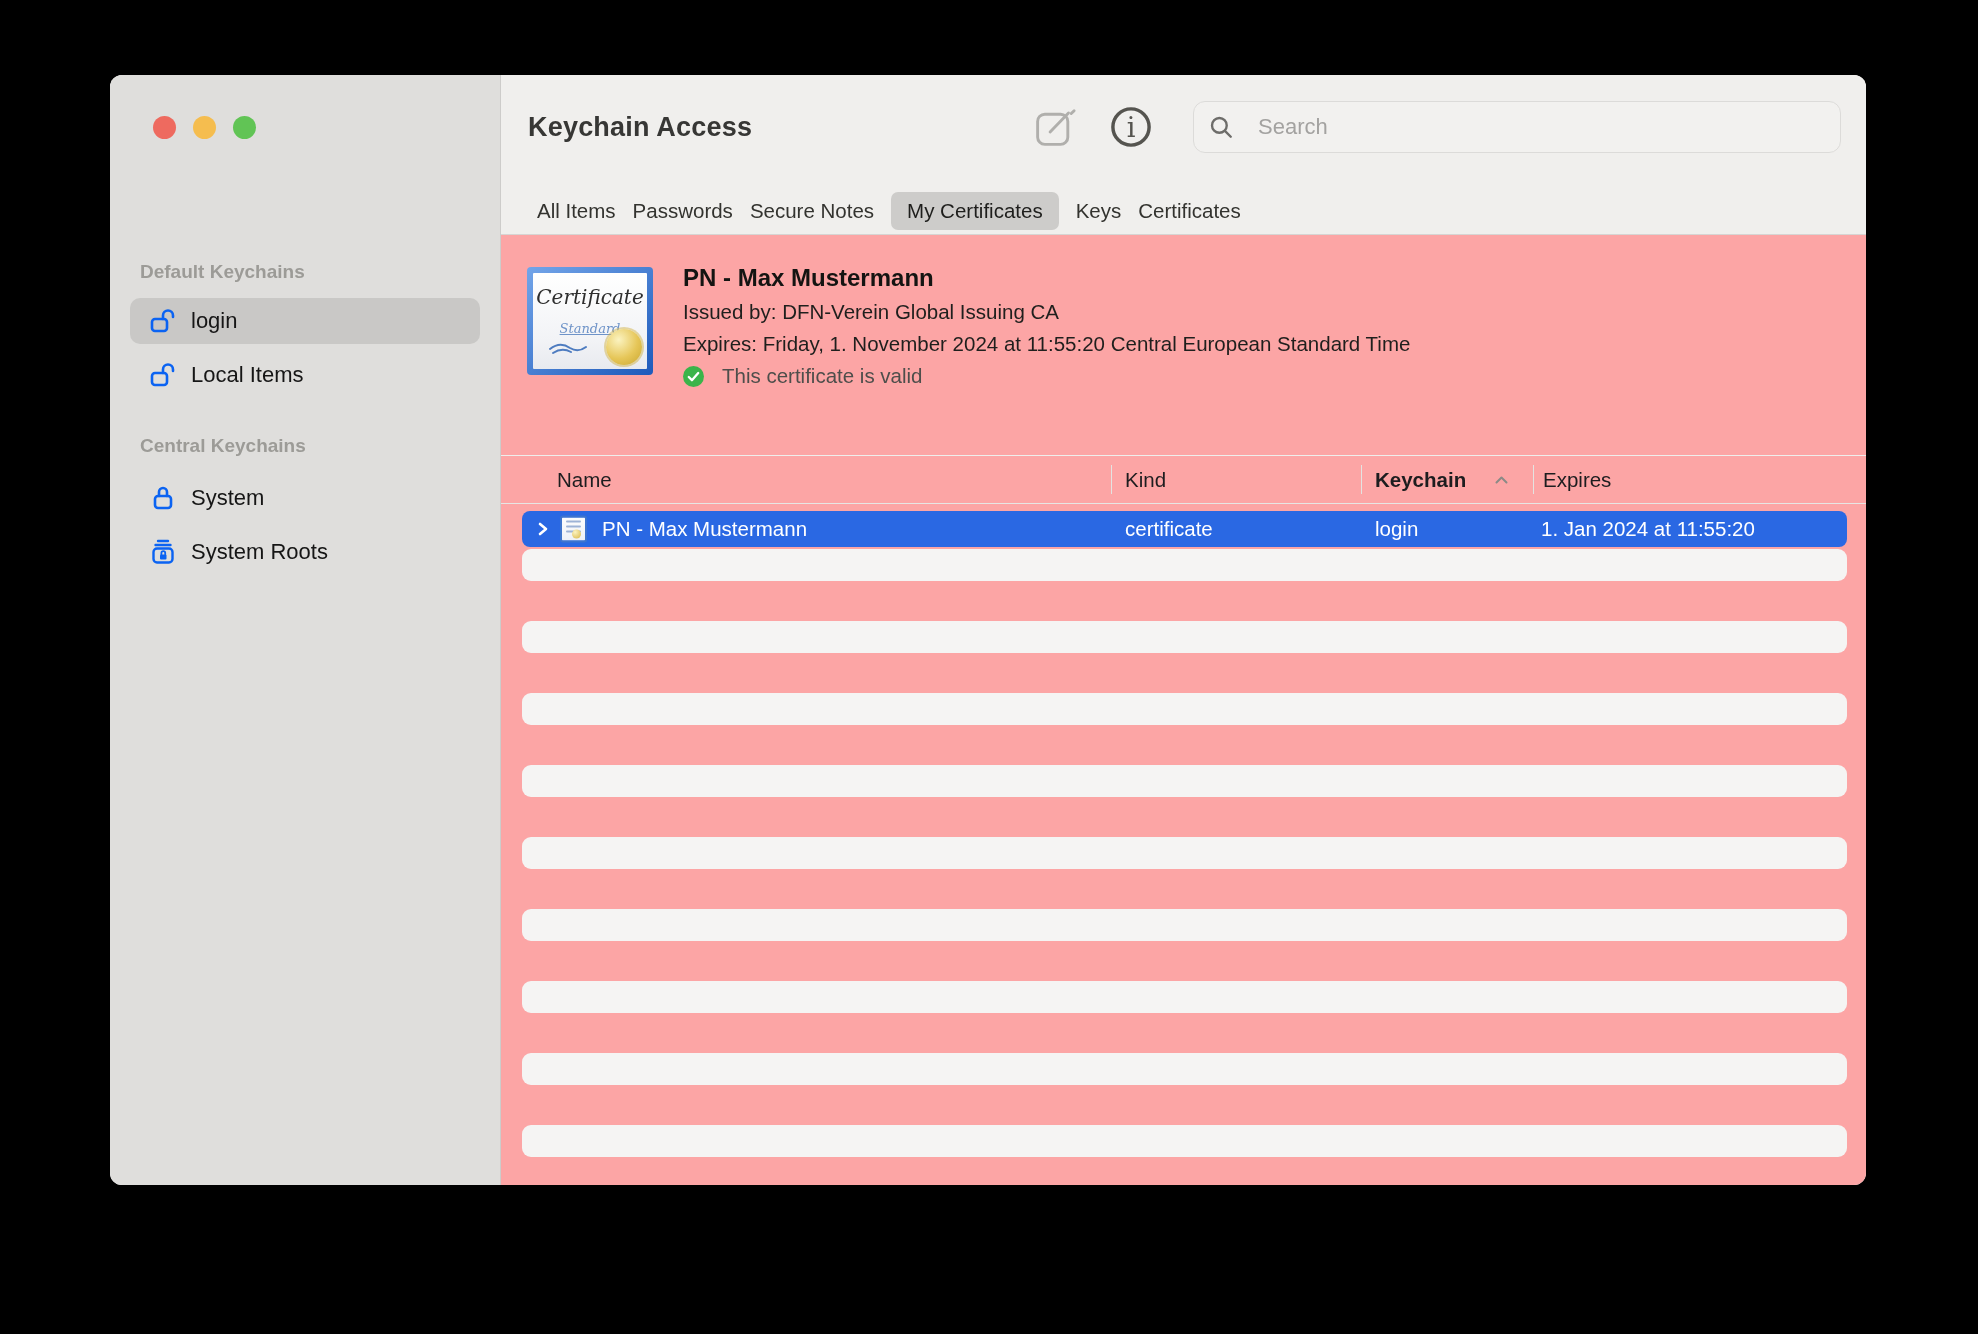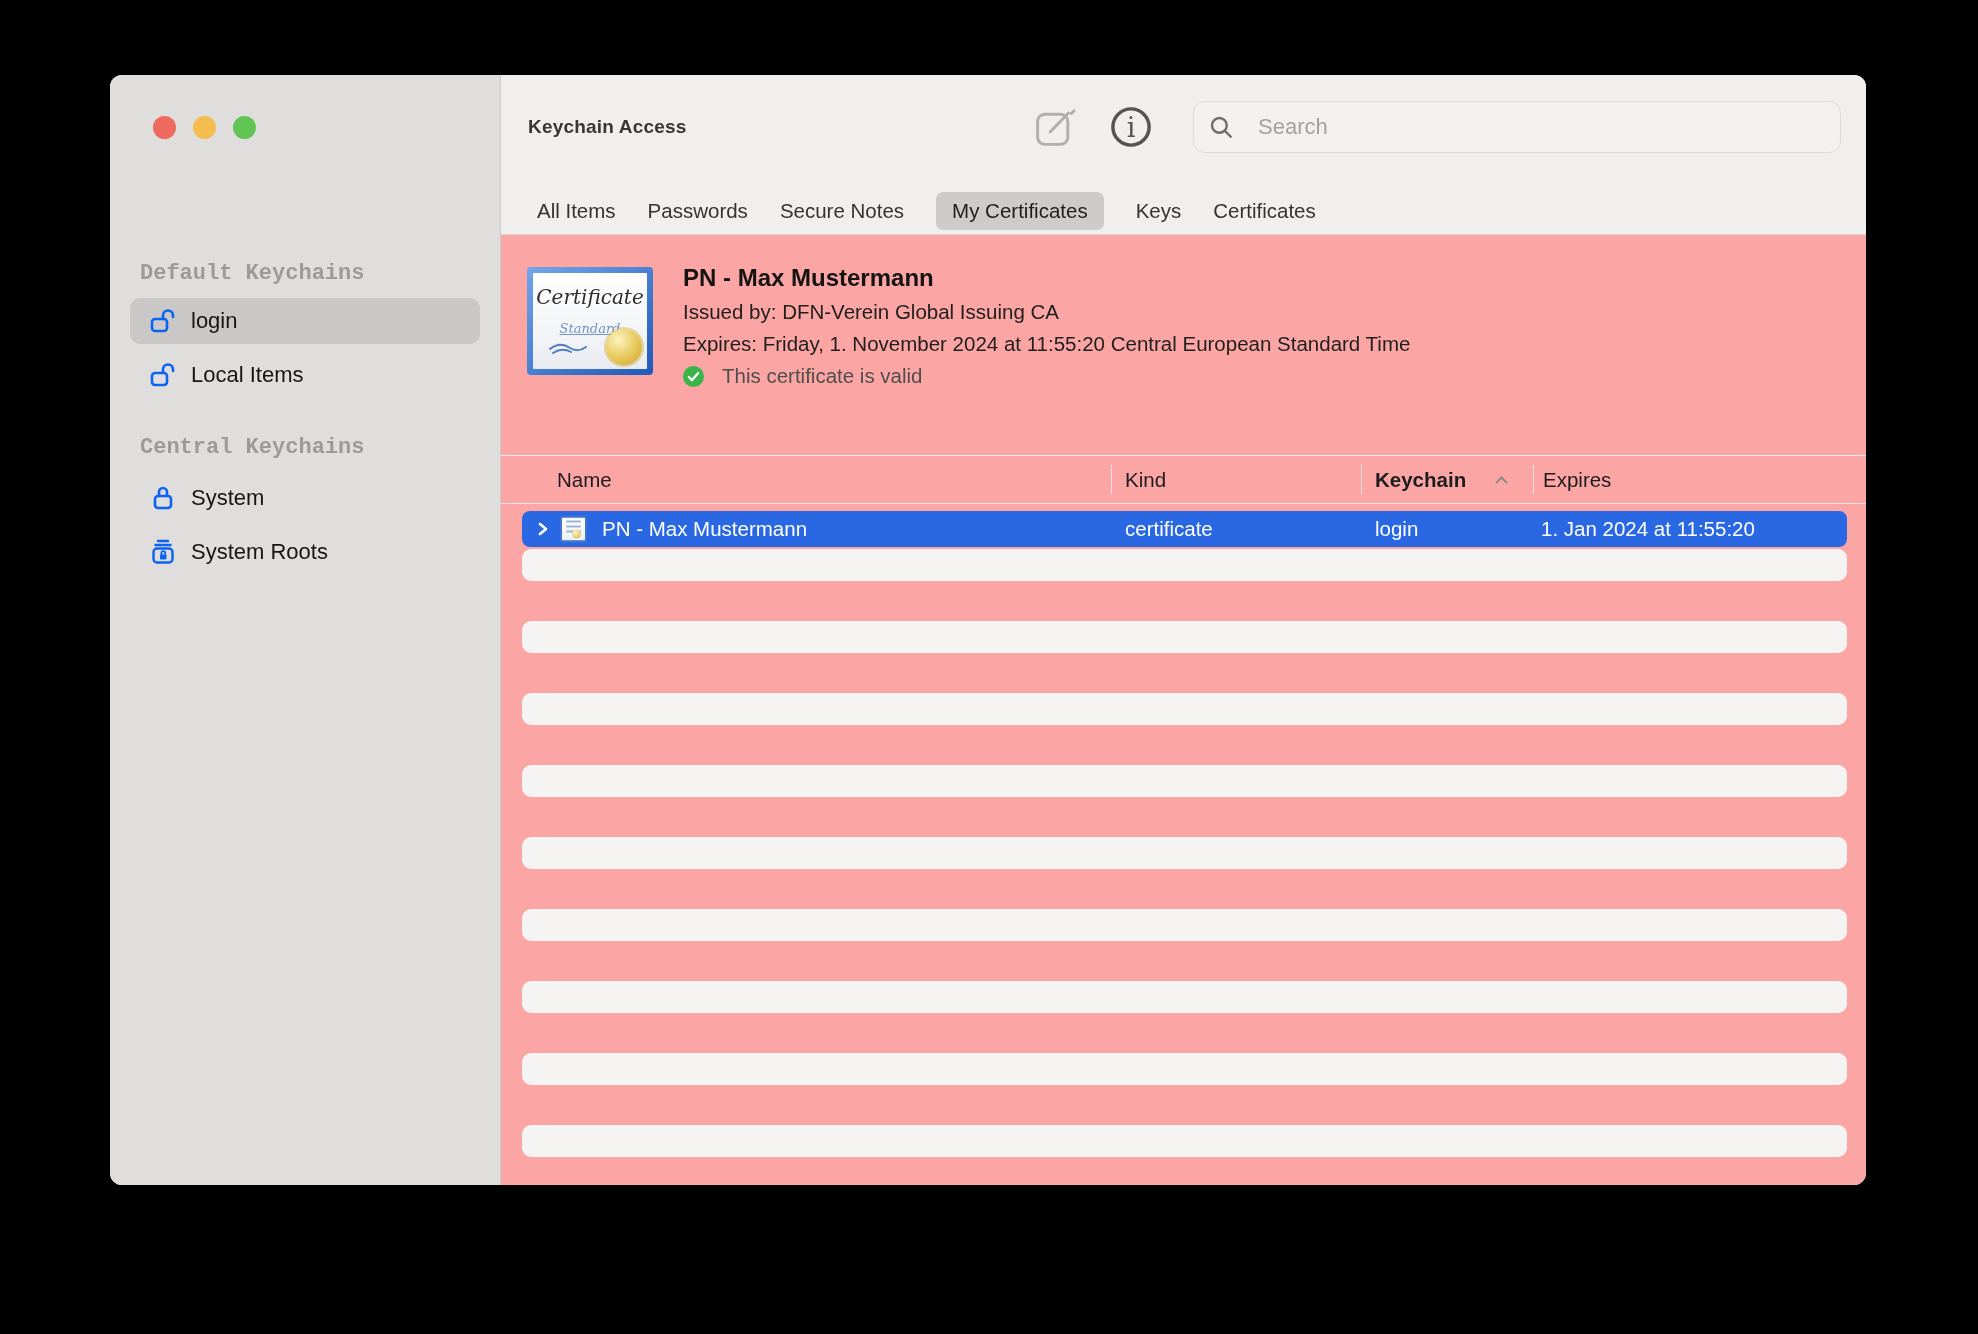--- a/index.html
+++ b/index.html
@@ -18,53 +18,53 @@
   .sidebar{
     width:390px;flex:0 0 390px;background:#DFDEDC;position:relative;
     border-right:1px solid rgba(0,0,0,.08);
   }
   .traffic{position:absolute;left:43px;top:41px;display:flex;gap:17px;}
   .tl{width:23px;height:23px;border-radius:50%;display:inline-block;}
   .tl.red{background:#EE6A5F;}
   .tl.yellow{background:#F5BD4F;}
   .tl.green{background:#61C455;}
   .side-section-header{
-    position:absolute;left:30px;font-size:22px;font-weight:700;color:#9C9B97;font-family:Liberation Mono, monospace;
+    position:absolute;left:30px;font-size:19px;font-weight:700;color:#9C9B97;
   }
   .side-item{
     position:absolute;left:20px;width:350px;height:46px;border-radius:10px;
     display:flex;align-items:center;padding-left:18px;box-sizing:border-box;gap:13px;
     color:#161616;font-size:22px;
   }
   .side-item.selected{background:#C9C8C6;}
   .side-item .sicon{width:30px;height:30px;flex:0 0 30px;display:flex;align-items:center;justify-content:center;}
   
   .main{flex:1;display:flex;flex-direction:column;min-width:0;}
   .toolbar{height:112px;flex:0 0 112px;background:#F0EFED;position:relative;}
   .toolbar h1{
     position:absolute;left:27px;top:0;height:104px;display:flex;align-items:center;
-    margin:0;font-size:19px;font-weight:700;color:#373735;letter-spacing:.2px;
+    margin:0;font-size:27px;font-weight:700;color:#373735;letter-spacing:.2px;
   }
   .tbtn{position:absolute;background:none;border:none;padding:0;cursor:default;}
   .tbtn.compose{left:532px;top:32px;width:46px;height:42px;}
   .tbtn.info{left:607px;top:29px;width:46px;height:46px;}
   .searchbox{
     position:absolute;left:692px;top:26px;width:648px;height:52px;box-sizing:border-box;
     border:1.5px solid #DCDBD9;border-radius:12px;background:#F2F1EF;
     display:flex;align-items:center;padding:0 14px;gap:22px;
   }
   .searchbox input{
     flex:1;background:transparent;border:none;outline:none;
     font-size:22px;color:#222;font-family:"Liberation Sans", sans-serif;
   }
   .searchbox input::placeholder{color:#A3A2A0;}
   
   .tabbar{
     height:47px;flex:0 0 47px;background:#F0EFED;border-bottom:1px solid #D6D5D3;
-    display:flex;align-items:center;padding-left:36px;gap:32px;
+    display:flex;align-items:center;padding-left:36px;gap:17px;
   }
   .tab{font-size:20.5px;color:#33332F;padding:7px 0;border-radius:7px;white-space:nowrap;}
   .tab.selected{background:#CDCCCA;padding:7px 16px;color:#1E1E1C;}
   
   .content{flex:1;background:#fca5a5;position:relative;overflow:hidden;}
   .cert-icon{
     position:absolute;left:26px;top:32px;width:126px;height:108px;box-sizing:border-box;
     background:linear-gradient(140deg,#73A5E9,#1E5ABB);border-radius:4px;padding:6px;
   }
   .cert-paper{

